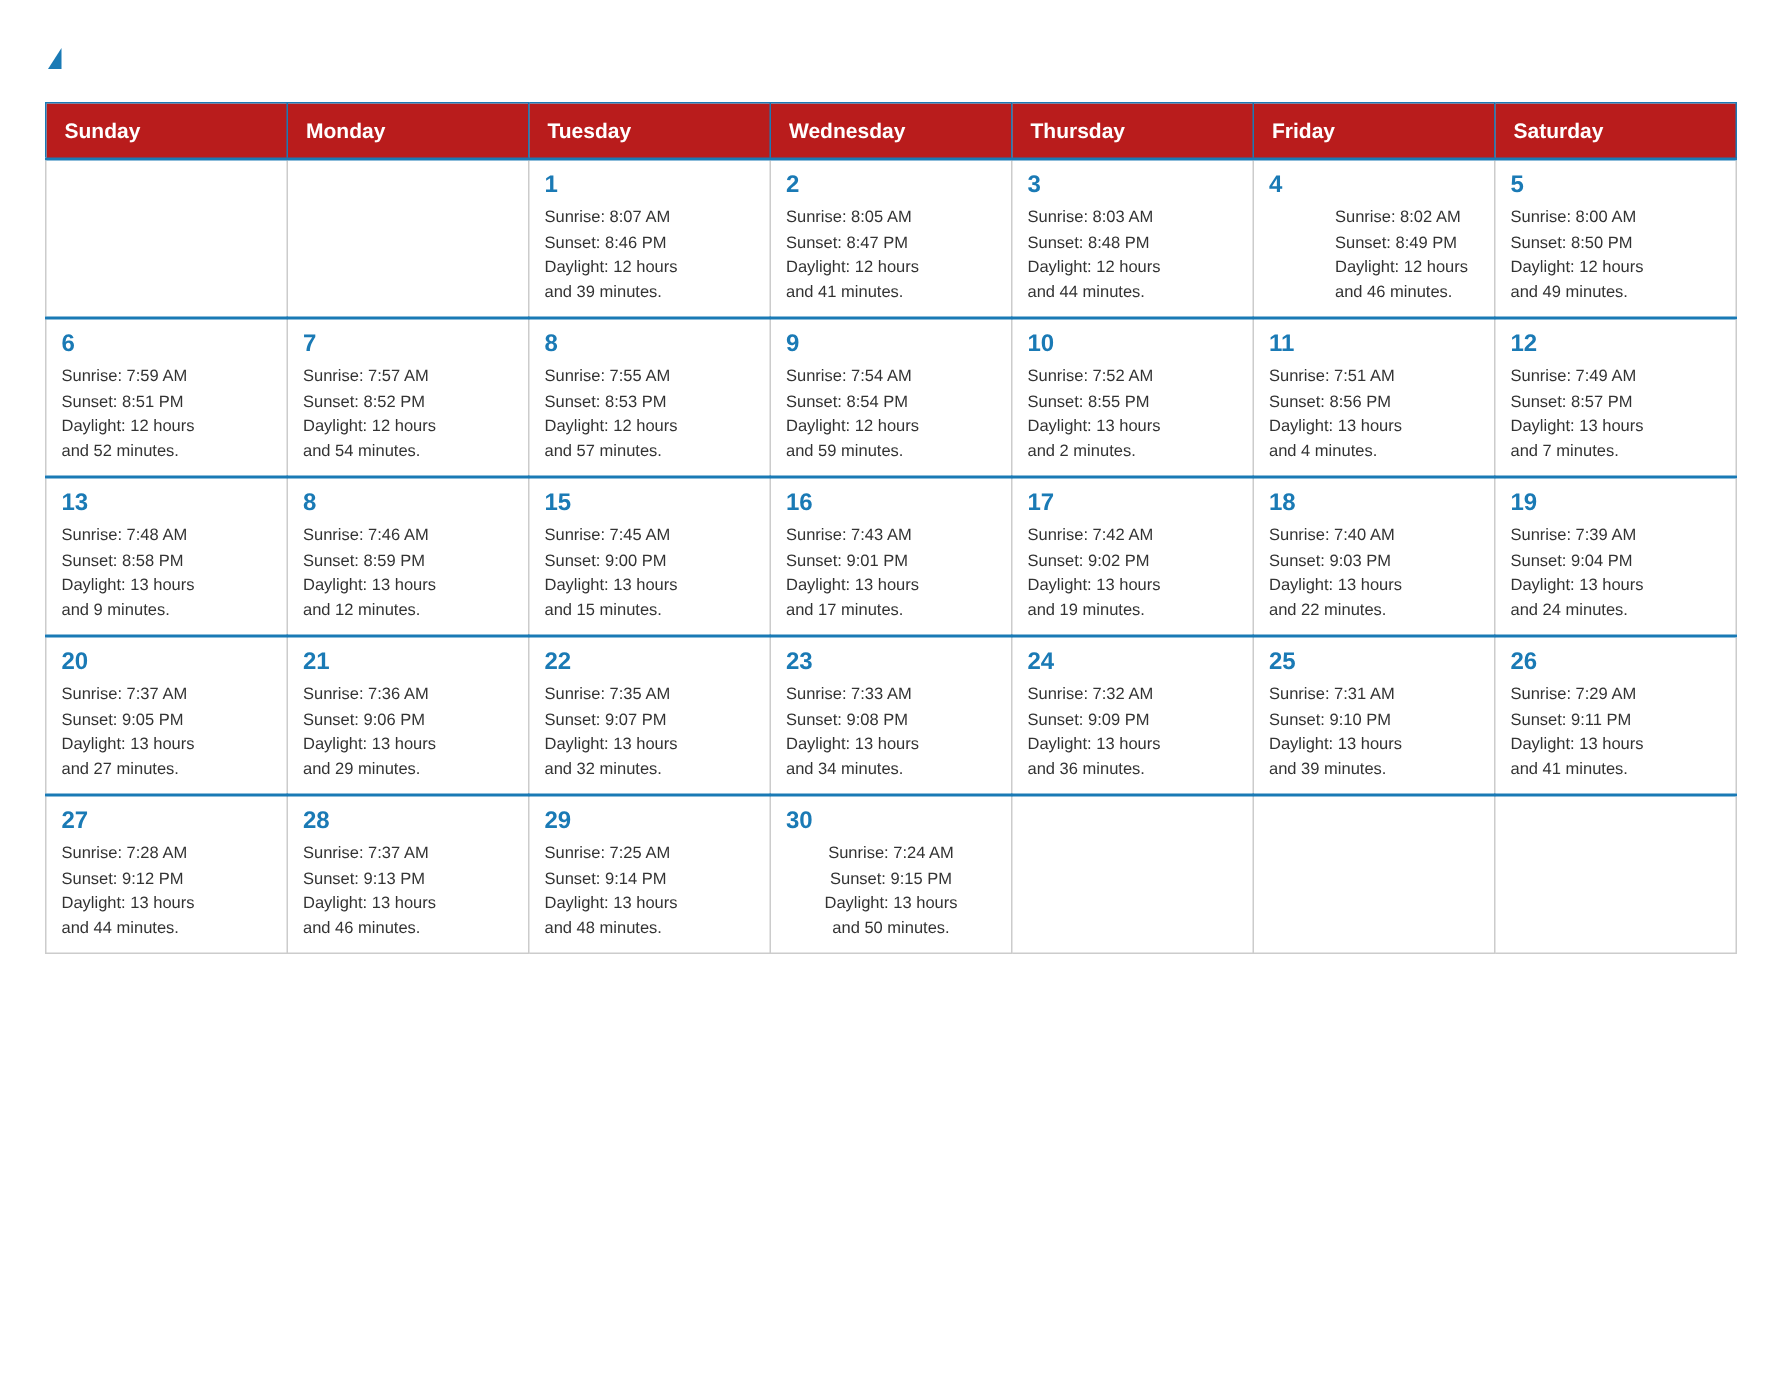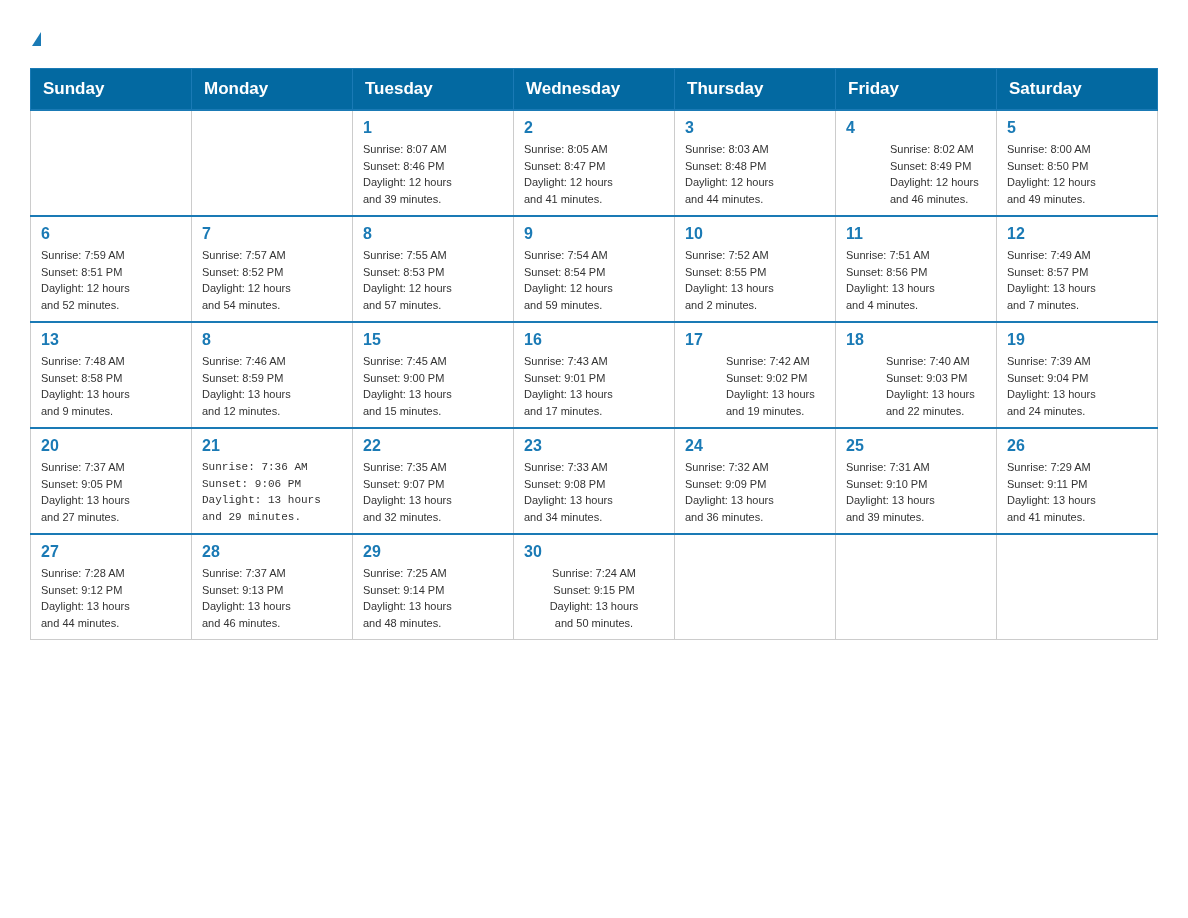--- a/index.html
+++ b/index.html
@@ -33,23 +33,23 @@
     .title-location {
       font-size: 22px;
       color: #333;
     }
     .calendar {
       width: 100%;
       border-collapse: collapse;
       border: 1px solid #ccc;
     }
     .calendar th {
-      background-color: #0369a1;
+      background-color: #b91c1c;
       color: #fff;
-      font-size: 17px;
+      font-size: 14px;
       font-weight: bold;
       padding: 10px 12px;
       text-align: left;
       border: 1px solid #1a7ab5;
     }
     .calendar td {
       width: calc(100% / 7);
       vertical-align: top;
       padding: 8px 10px;
       border: 1px solid #ccc;
@@ -222,28 +222,28 @@
         </td>
         <td>
           <span class="day-number">16</span>
           <div class="day-info" style="white-space: pre-line;">Sunrise: 7:43 AM
 Sunset: 9:01 PM
 Daylight: 13 hours
 and 17 minutes.</div>
         </td>
         <td>
           <span class="day-number">17</span>
-          <div class="day-info" style="white-space: pre-line; margin-left: 41px;">Sunrise: 7:42 AM
+          <div class="day-info" style="white-space: pre-line;">Sunrise: 7:42 AM
 Sunset: 9:02 PM
 Daylight: 13 hours
 and 19 minutes.</div>
         </td>
         <td>
           <span class="day-number">18</span>
-          <div class="day-info" style="white-space: pre-line; margin-left: 40px;">Sunrise: 7:40 AM
+          <div class="day-info" style="white-space: pre-line;">Sunrise: 7:40 AM
 Sunset: 9:03 PM
 Daylight: 13 hours
 and 22 minutes.</div>
         </td>
         <td>
           <span class="day-number">19</span>
           <div class="day-info" style="white-space: pre-line;">Sunrise: 7:39 AM
 Sunset: 9:04 PM
 Daylight: 13 hours
 and 24 minutes.</div>
@@ -252,21 +252,21 @@
       <tr>
         <td>
           <span class="day-number">20</span>
           <div class="day-info" style="white-space: pre-line;">Sunrise: 7:37 AM
 Sunset: 9:05 PM
 Daylight: 13 hours
 and 27 minutes.</div>
         </td>
         <td>
           <span class="day-number">21</span>
-          <div class="day-info" style="white-space: pre-line; font-family: Liberation Mono, monospace;">Sunrise: 7:36 AM
+          <div class="day-info" style="white-space: pre-line;">Sunrise: 7:36 AM
 Sunset: 9:06 PM
 Daylight: 13 hours
 and 29 minutes.</div>
         </td>
         <td>
           <span class="day-number">22</span>
           <div class="day-info" style="white-space: pre-line;">Sunrise: 7:35 AM
 Sunset: 9:07 PM
 Daylight: 13 hours
 and 32 minutes.</div>

